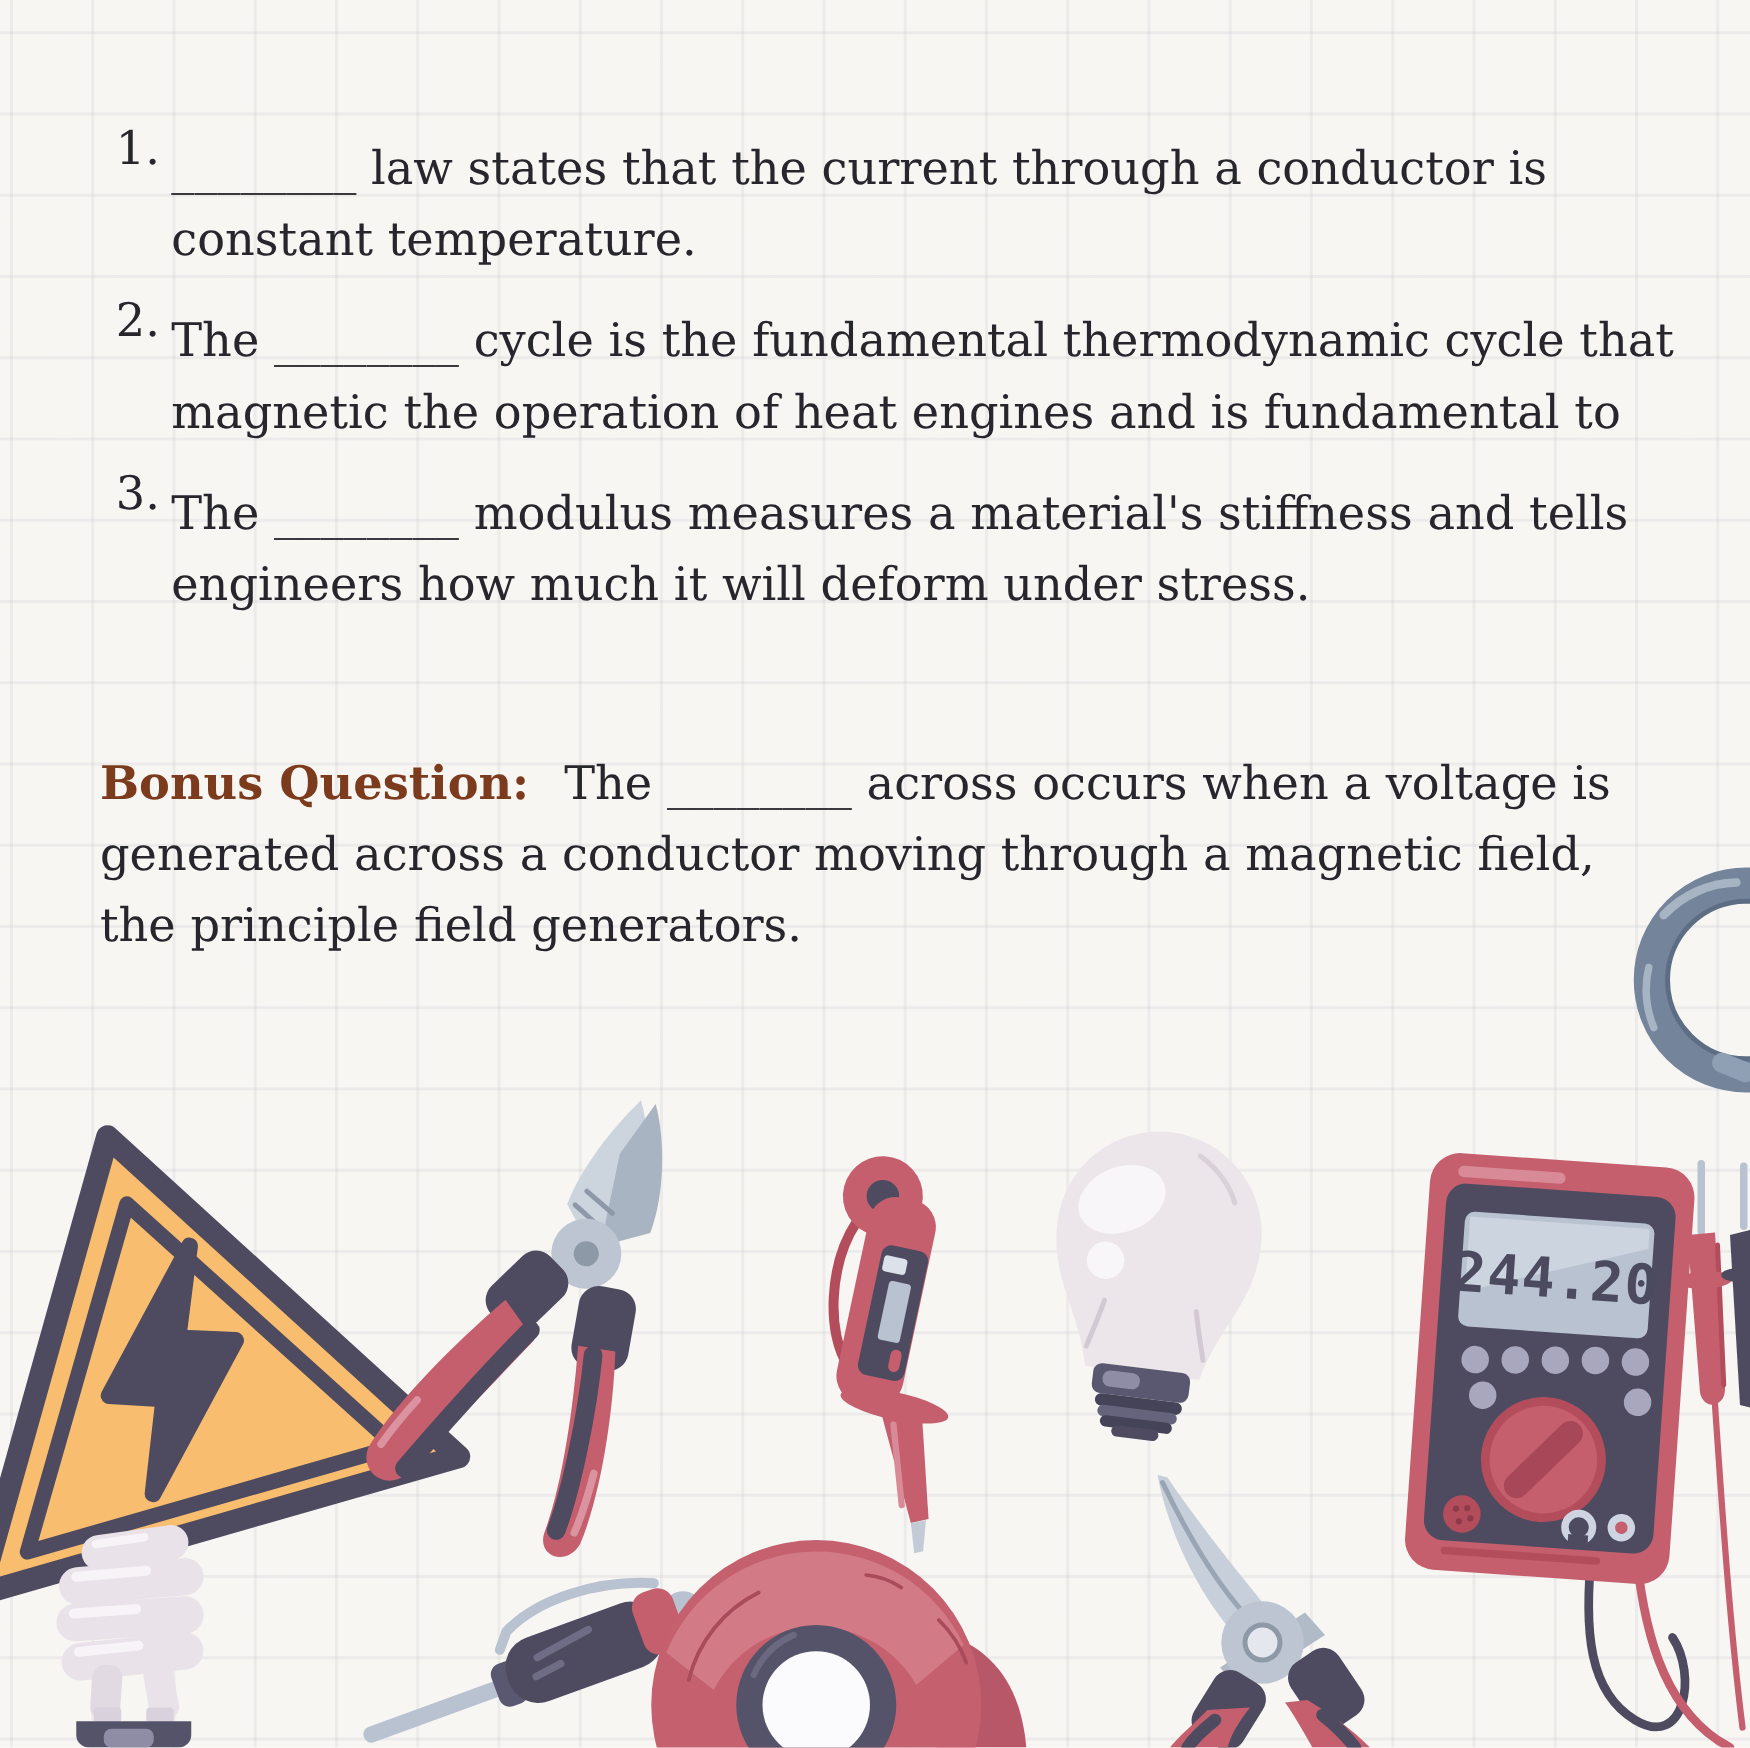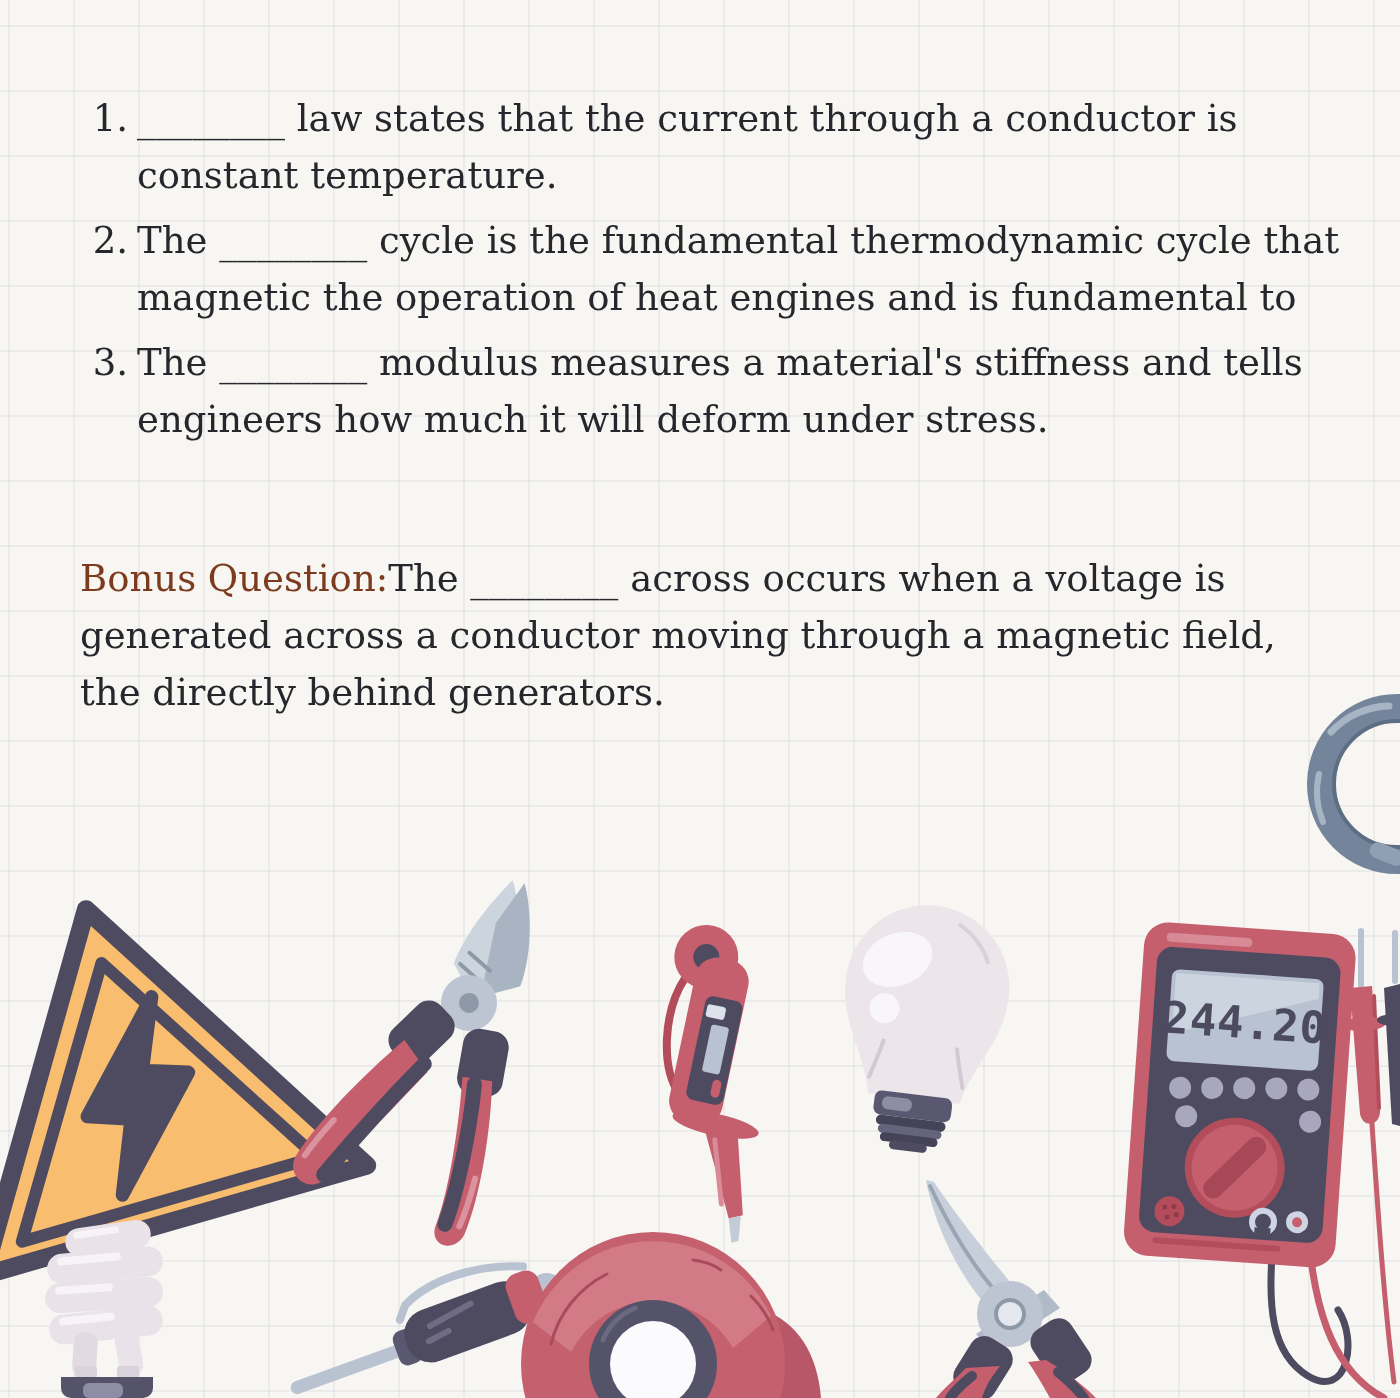--- a/index.html
+++ b/index.html
@@ -10,24 +10,24 @@
       linear-gradient(to right, rgba(180,180,190,0.16) 2px, transparent 2px),
       linear-gradient(to bottom, rgba(180,180,190,0.16) 2px, transparent 2px);
     background-size:65px 65px;
     background-position:8px 25px;
     font-family:"DejaVu Serif","Liberation Serif",serif;
     color:#26262c;
   }
   .worksheet{position:absolute;left:80px;top:90px;width:1290px;font-size:37px;line-height:57px;}
   .q{display:flex;margin-bottom:8px;}
   .q-num{flex:none;width:48px;text-align:right;margin-right:9px;}
-  .q-lines{flex:1;}
+  .q-lines{flex:1;margin-top:16px;}
   .q-line{white-space:nowrap;}
   .bonus{margin-top:102px;}
-  .bonus-label{font-weight:normal;color:#7d3b1e;margin-right:0;}
+  .bonus-label{font-weight:bold;color:#7d3b1e;margin-right:28px;}
   .ill{position:absolute;overflow:visible;}
   .mm-display-text{font-family:"DejaVu Sans Mono","Liberation Mono",monospace;font-weight:bold;}
 </style>
 </head>
 <body>
 
 <div class="stage">
 
   <div class="worksheet">
 
@@ -51,21 +51,21 @@
       <div class="q-num">3.</div>
       <div class="q-lines">
         <div class="q-line">The ________ modulus measures a material's stiffness and tells</div>
         <div class="q-line">engineers how much it will deform under stress.</div>
       </div>
     </div>
 
     <div class="bonus">
       <div class="q-line"><span class="bonus-label">Bonus Question:</span><span>The ________ across occurs when a voltage is</span></div>
       <div class="q-line">generated across a conductor moving through a magnetic field,</div>
-      <div class="q-line">the directly behind generators.</div>
+      <div class="q-line">the principle field generators.</div>
     </div>
 
   </div>
 
   <svg class="ill" style="left:1283px;top:686px;width:117px;height:204px" viewBox="0 0 117 204">
     <circle cx="114" cy="98" r="76" fill="none" stroke="#74859b" stroke-width="28"></circle>
     <circle cx="114" cy="98" r="63" fill="none" stroke="#5d6e84" stroke-width="4"></circle>
     <path d="M48 46 A82 82 0 0 1 106 20" stroke="#a7b4c4" stroke-width="7" fill="none" stroke-linecap="round"></path>
     <path d="M40 136 A80 80 0 0 1 36 88" stroke="#a7b4c4" stroke-width="6" fill="none" stroke-linecap="round"></path>
     <rect x="86" y="160" width="36" height="16" rx="8" fill="#8fa0b4" transform="rotate(22 104 168)"></rect>

